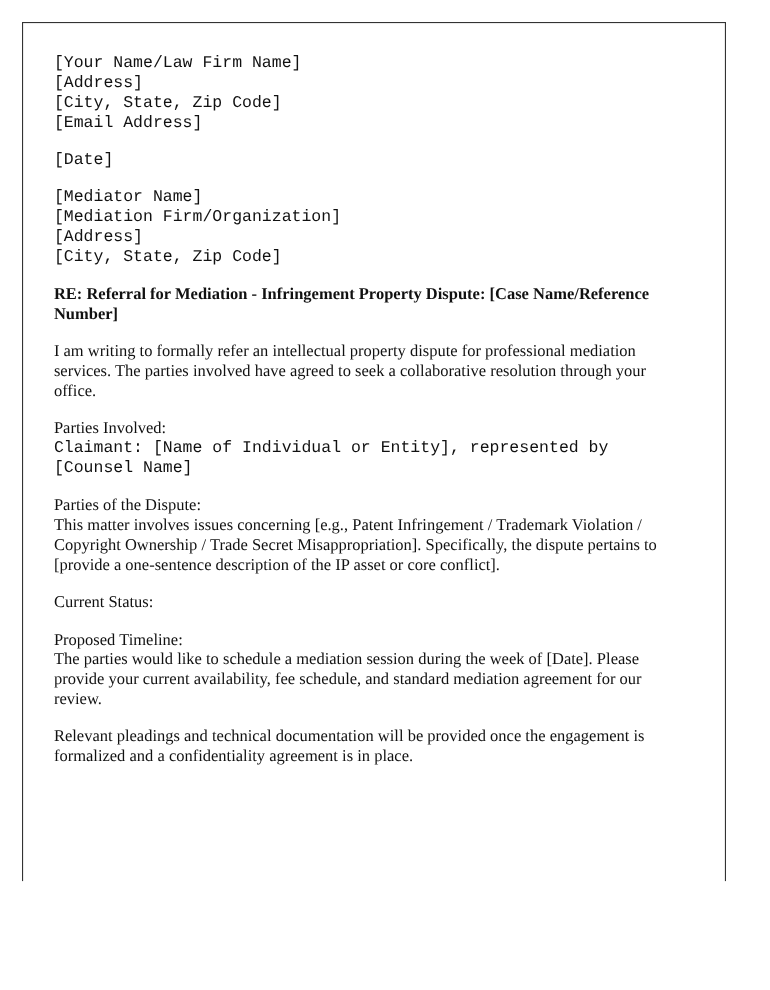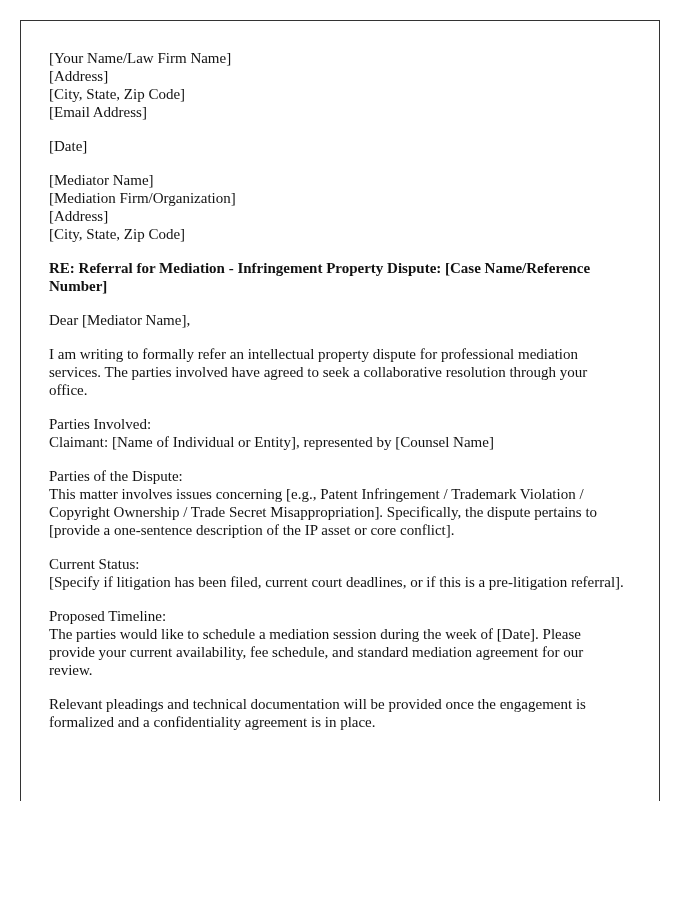--- a/index.html
+++ b/index.html
@@ -29,21 +29,21 @@
     }
     .content {
       position: absolute;
       left: 28px;
       top: 28px;
       width: 580px;
       font-size: 15px;
       line-height: 18px;
     }
     .block { margin: 0 0 16px 0; }
-    .line { display: block; }
+    .line { display: block; font-family: Liberation Mono, monospace; }
     .heading { font-weight: normal; display: block; }
     .subject { font-weight: bold; }
     p { margin: 0; }
   </style>
 </head>
 <body>
 
 <div class="page">
   <div class="content">
 
@@ -60,37 +60,35 @@
 
     <div class="block">
       <span class="line">[Mediator Name]</span>
       <span class="line">[Mediation Firm/Organization]</span>
       <span class="line">[Address]</span>
       <span class="line">[City, State, Zip Code]</span>
     </div>
 
     <p class="block subject">RE: Referral for Mediation - Infringement Property Dispute: [Case Name/Reference Number]</p>
 
-    <p class="block">Dear [Mediator Name],</p>
 
     <p class="block">I am writing to formally refer an intellectual property dispute for professional mediation services. The parties involved have agreed to seek a collaborative resolution through your office.</p>
 
     <div class="block">
       <span class="heading">Parties Involved:</span>
       <span class="line">Claimant: [Name of Individual or Entity], represented by [Counsel Name]</span>
     </div>
 
     <div class="block">
       <span class="heading">Parties of the Dispute:</span>
       <p>This matter involves issues concerning [e.g., Patent Infringement / Trademark Violation / Copyright Ownership / Trade Secret Misappropriation]. Specifically, the dispute pertains to [provide a one-sentence description of the IP asset or core conflict].</p>
     </div>
 
     <div class="block">
       <span class="heading">Current Status:</span>
-      <p>[Specify if litigation has been filed, current court deadlines, or if this is a pre-litigation referral].</p>
     </div>
 
     <div class="block">
       <span class="heading">Proposed Timeline:</span>
       <p>The parties would like to schedule a mediation session during the week of [Date]. Please provide your current availability, fee schedule, and standard mediation agreement for our review.</p>
     </div>
 
     <p class="block">Relevant pleadings and technical documentation will be provided once the engagement is formalized and a confidentiality agreement is in place.</p>
 
   </div>

